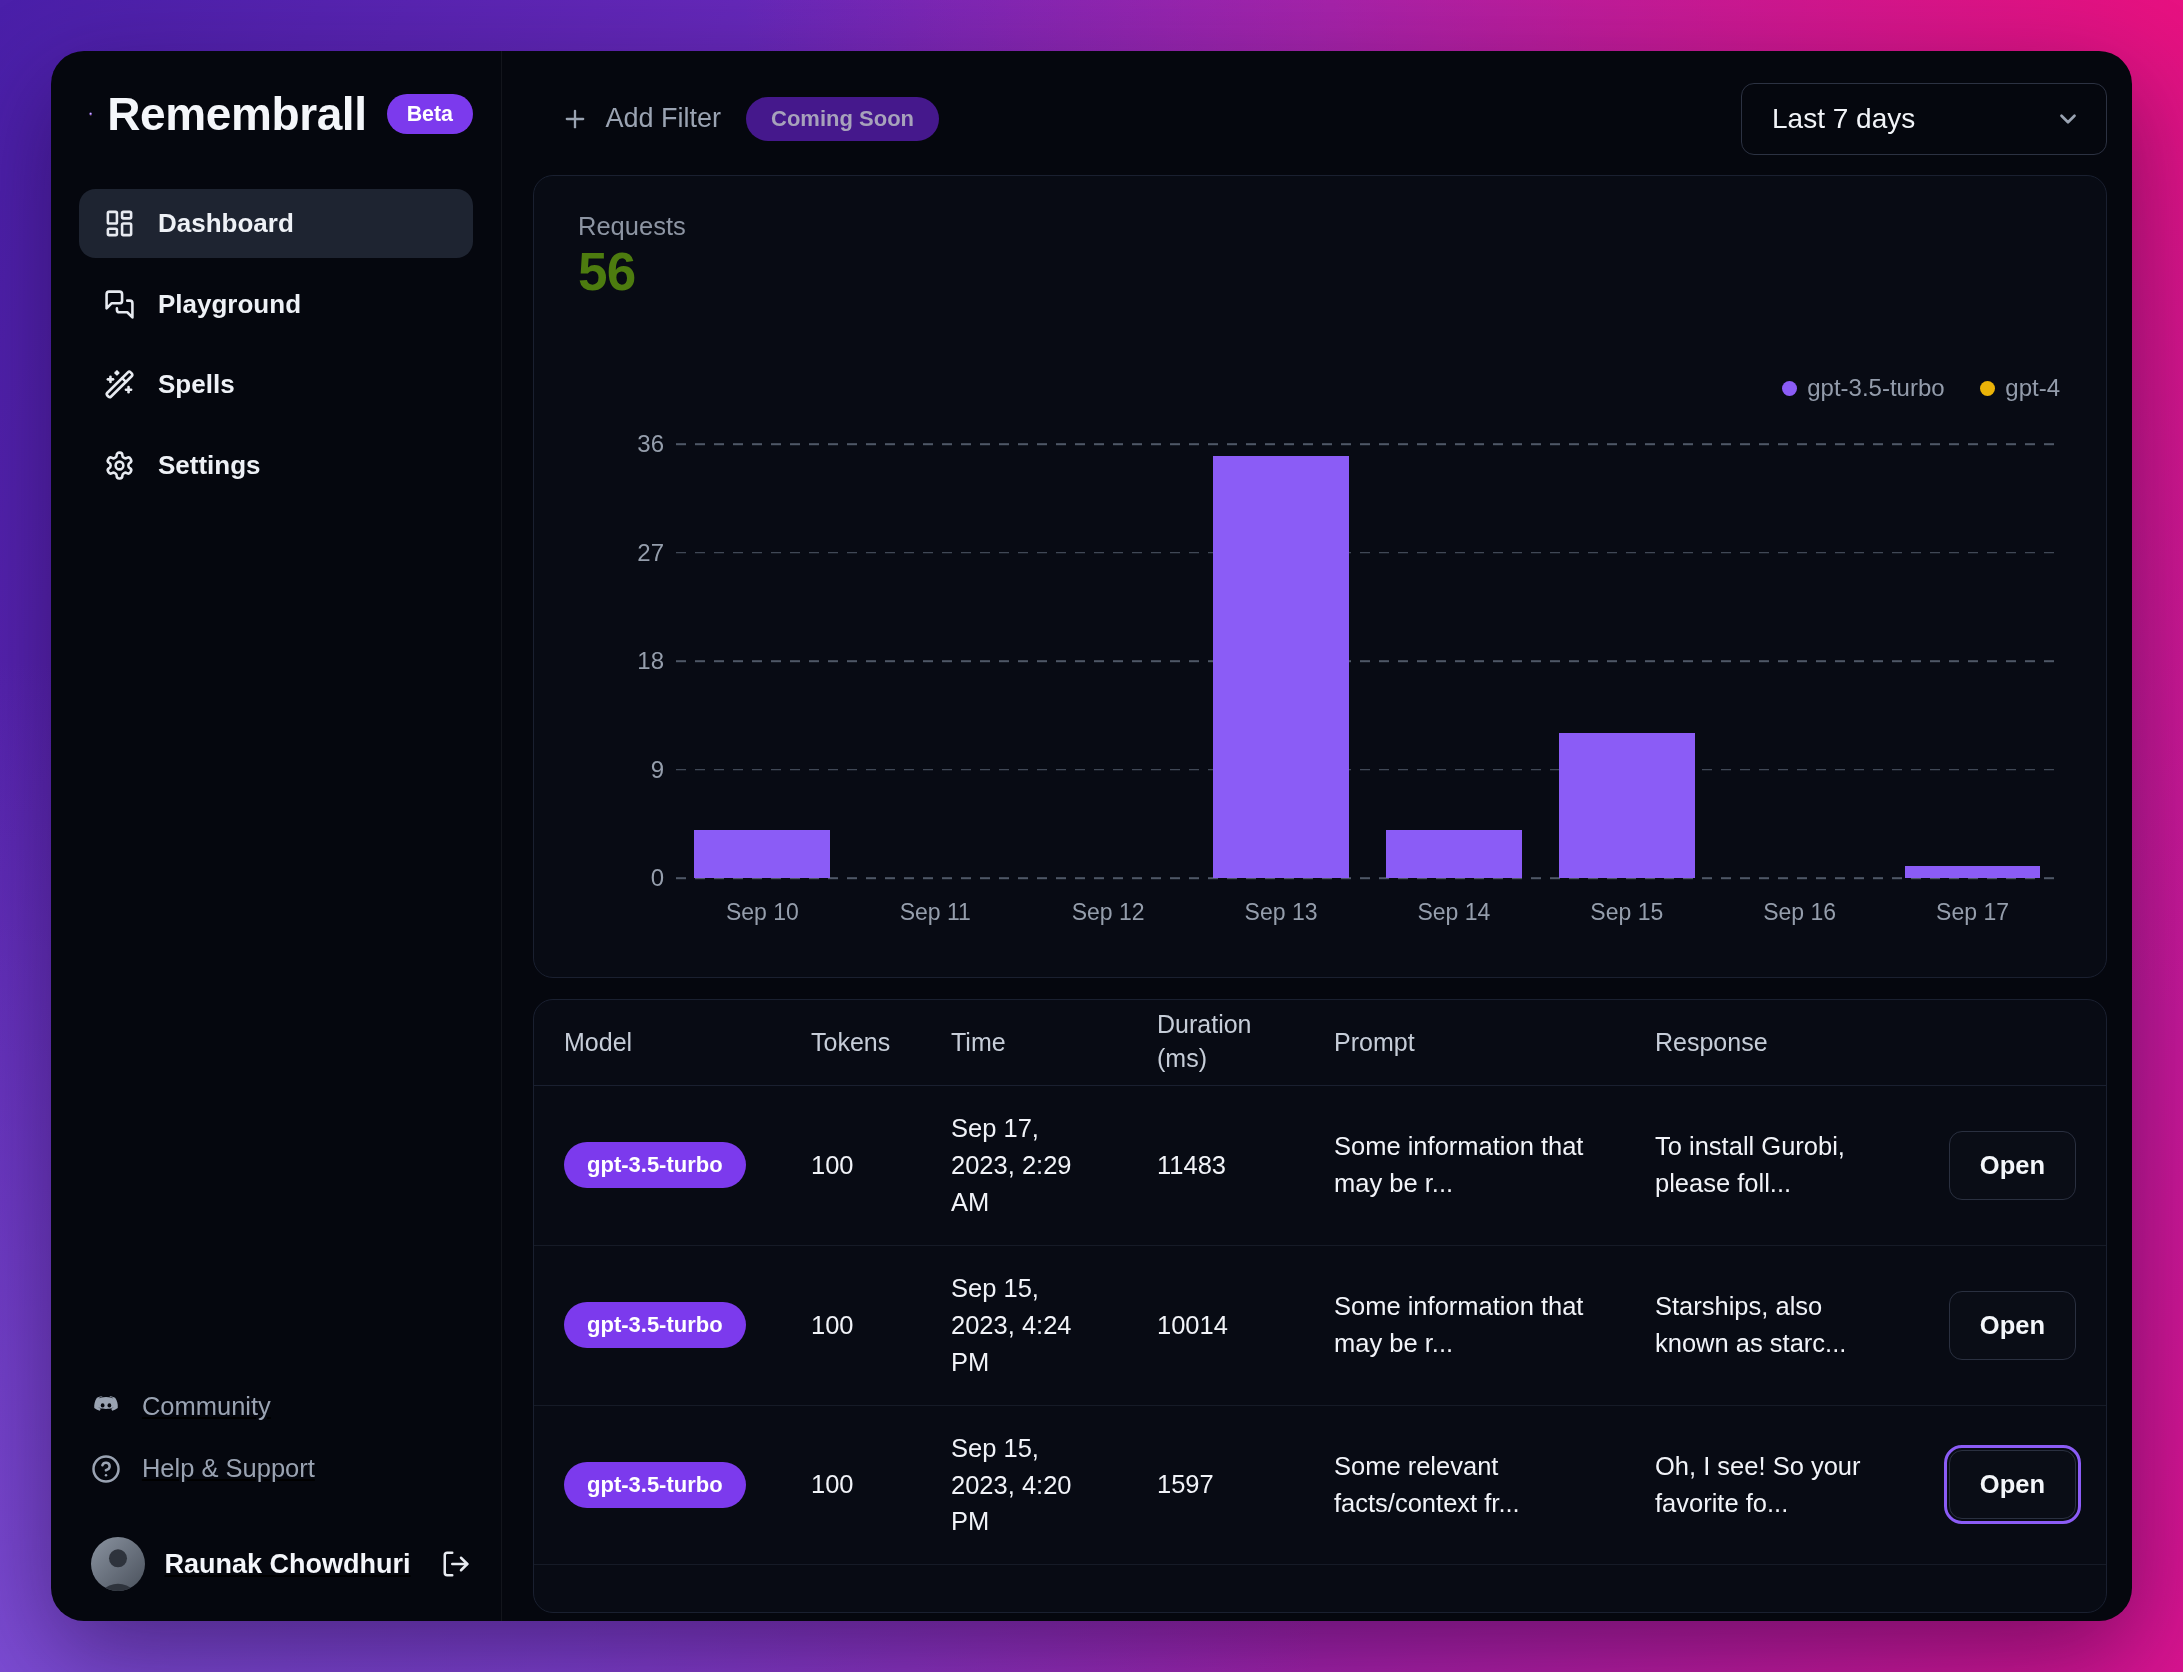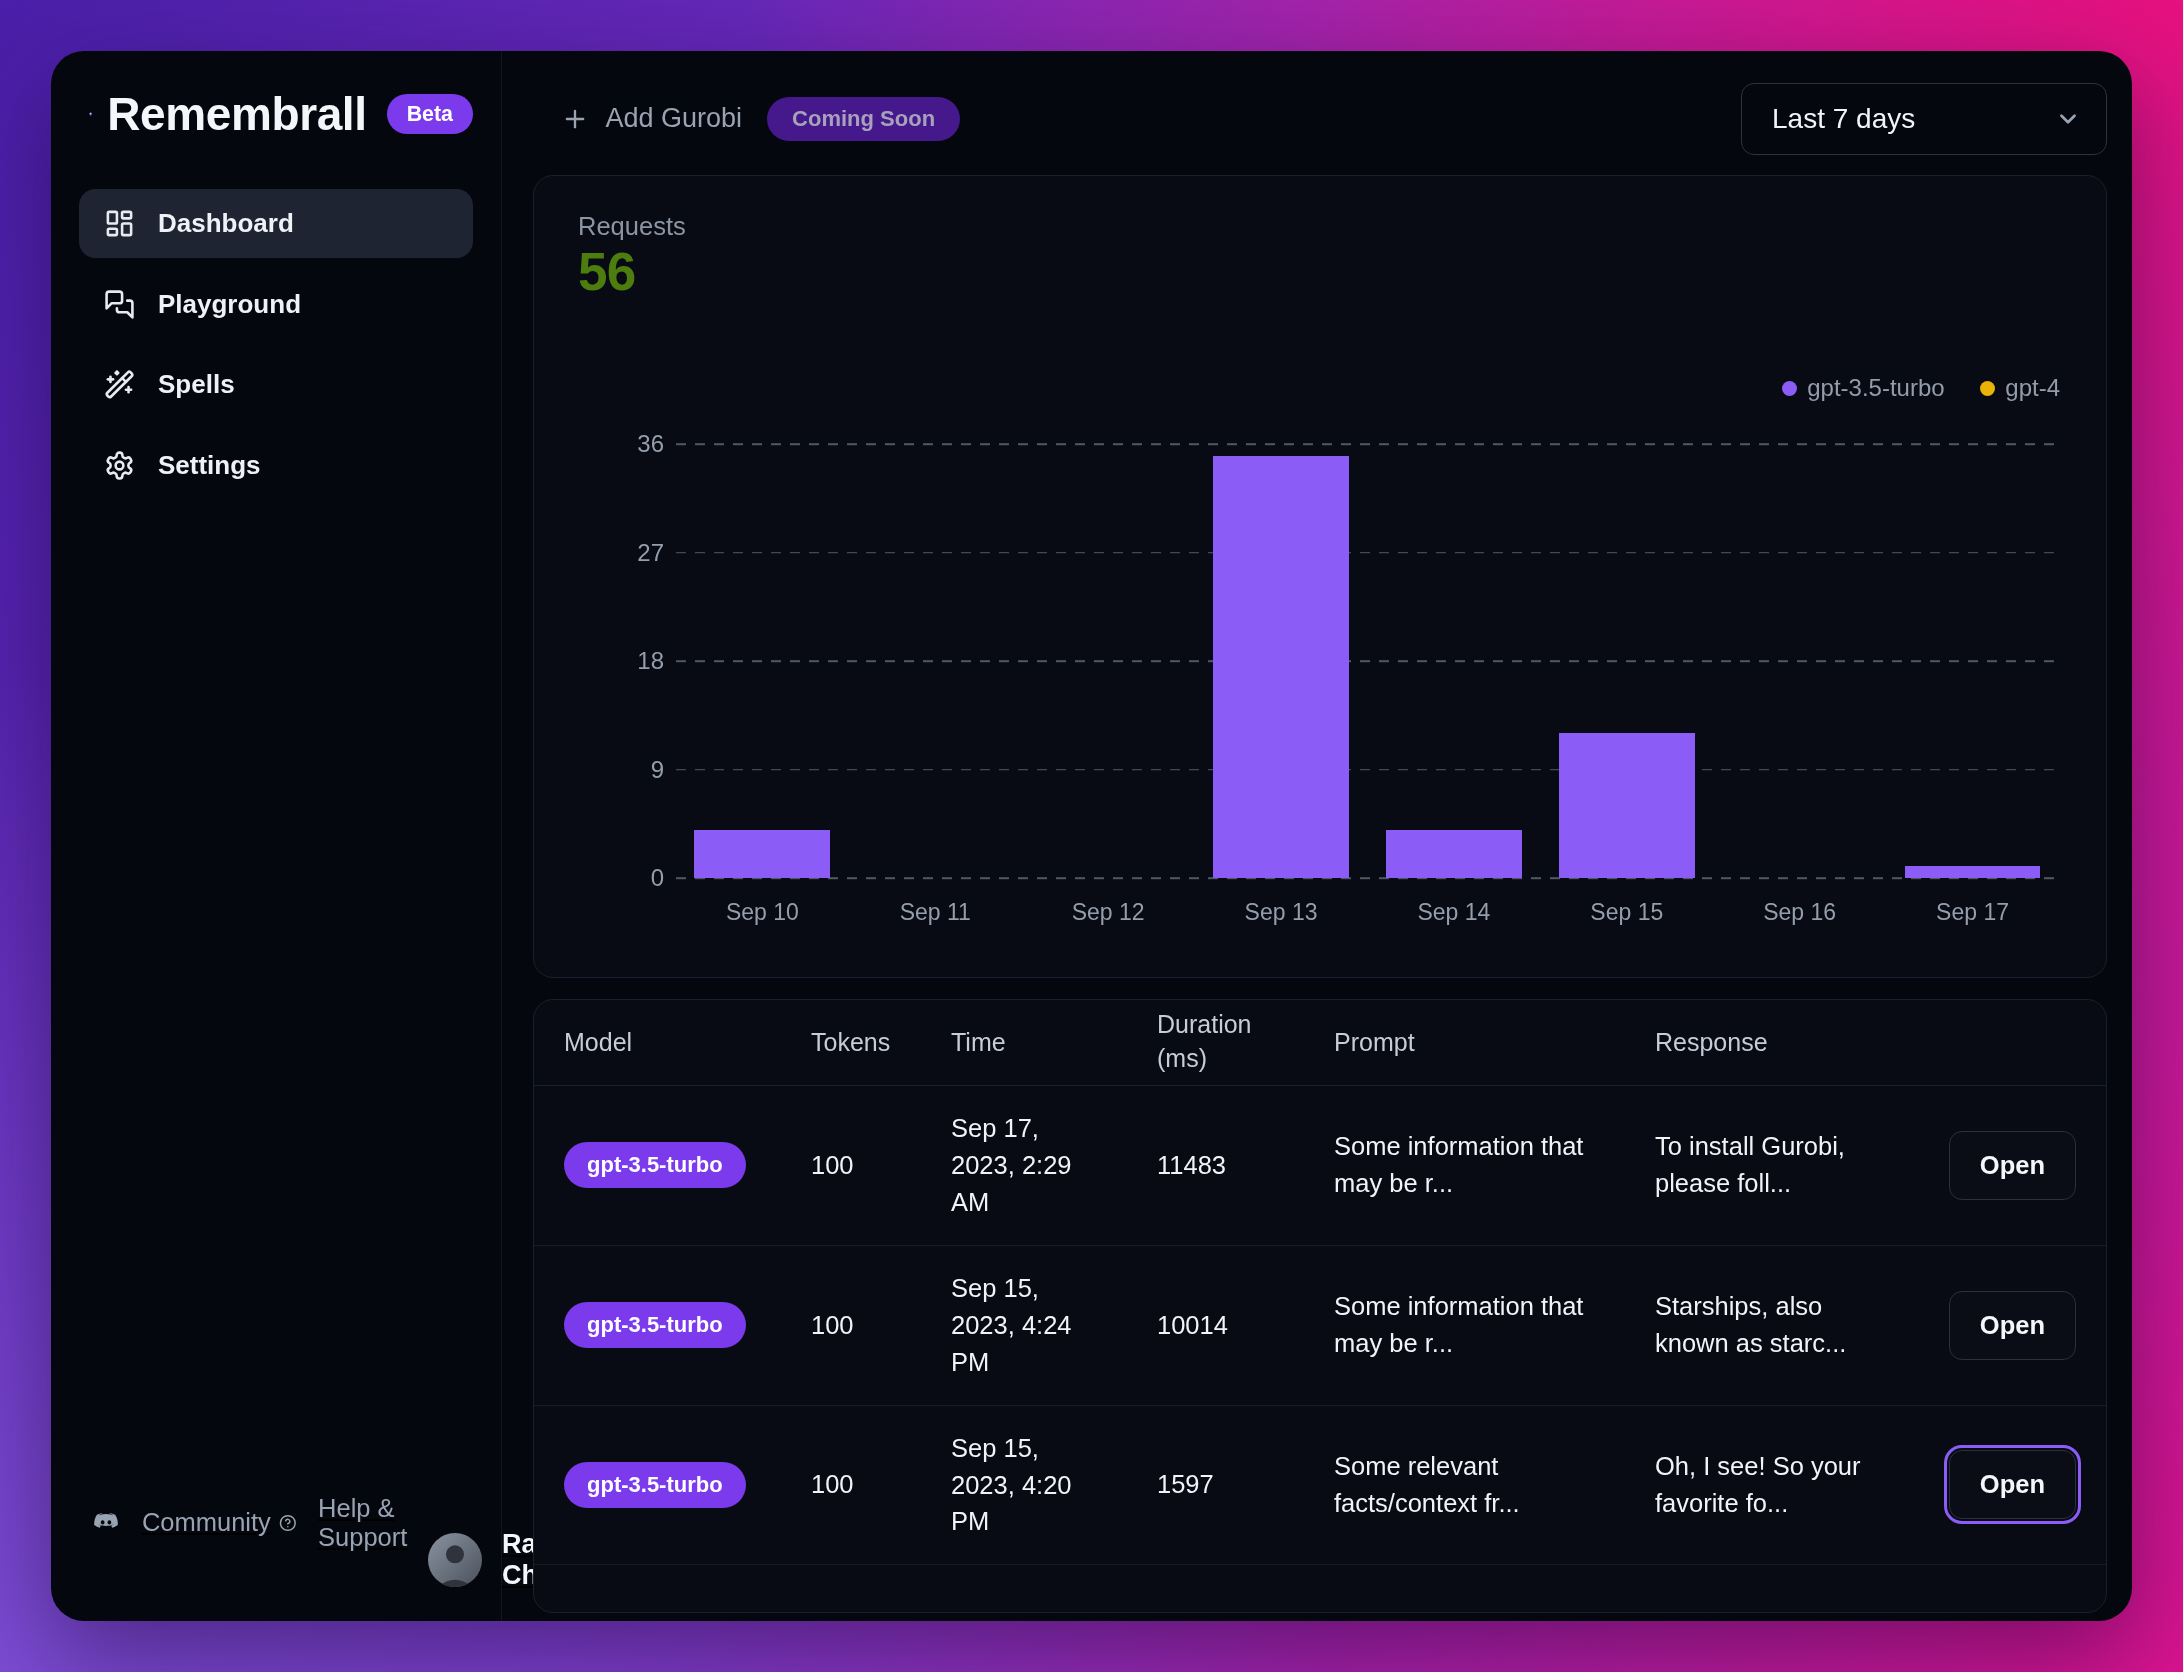--- a/index.html
+++ b/index.html
@@ -29,21 +29,21 @@
     padding:7.4px 20px; border-radius:822px;
   }
   .nav { margin-top:48px; display:flex; flex-direction:column; gap:11.5px; }
   .nav-item {
     display:flex; align-items:center; gap:23px; height:69px; border-radius:16.5px;
     padding:0 25px; font-size:26px; font-weight:600; color:#eef1f6; cursor:pointer;
   }
   .nav-item.active { background:#1e2431; }
   .nav-item svg { width:31px; height:31px; stroke:#e7eaf0; stroke-width:2; fill:none;
     stroke-linecap:round; stroke-linejoin:round; }
-  .sidebar-footer { margin-top:auto; display:flex; flex-direction:row; gap:8.2px; padding-left:11.5px;text-decoration:underline; }
+  .sidebar-footer { margin-top:auto; display:flex; flex-direction:column; gap:8.2px; padding-left:11.5px;text-decoration:underline; }
   .footer-item { display:flex; align-items:center; gap:21.4px; height:54px;
     font-size:25.5px; color:#9aa3b2; cursor:pointer; }
   .footer-item svg { width:30px; height:30px; }
   .user-row { display:flex; align-items:center; gap:20px; margin-top:25px; padding:8.2px 1.6px 0 0; cursor:pointer; }
   .avatar { width:54px; height:54px; border-radius:50%; overflow:hidden; flex:0 0 54px; }
   .user-name { font-size:27px; font-weight:700; color:#f4f6fa; }
   .logout { margin-left:auto; display:flex; cursor:pointer; }
   .logout svg { width:30px; height:30px; stroke:#e7eaf0; stroke-width:2; fill:none; stroke-linecap:round; stroke-linejoin:round; }
   
   .main { flex:1; display:flex; flex-direction:column; min-width:0; }
@@ -199,21 +199,21 @@
   </aside>
 
   <main class="main">
 
     <div class="topbar">
       <div class="add-filter">
         <svg viewBox="0 0 24 24">
           <path d="M5 12h14"></path>
             <path d="M12 5v14"></path>
         </svg>
-        <span>Add Gurobi</span>
+        <span>Add Filter</span>
       </div>
       <div class="coming-soon">Coming Soon</div>
       <div class="range-select">
         <span>Last 7 days</span>
         <svg viewBox="0 0 24 24">
           <polyline points="6 9 12 15 18 9"></polyline>
         </svg>
       </div>
     </div>
 

